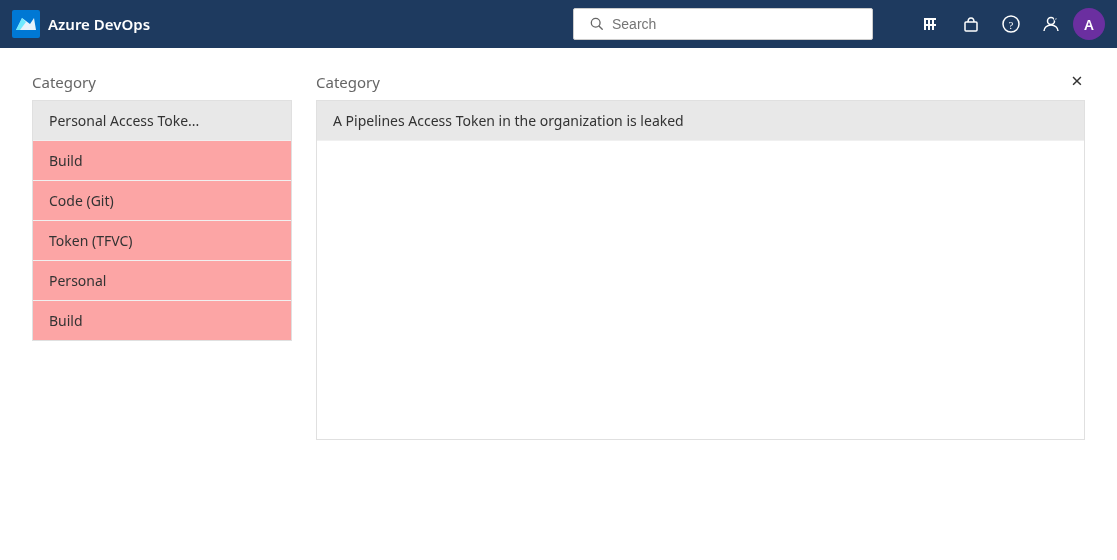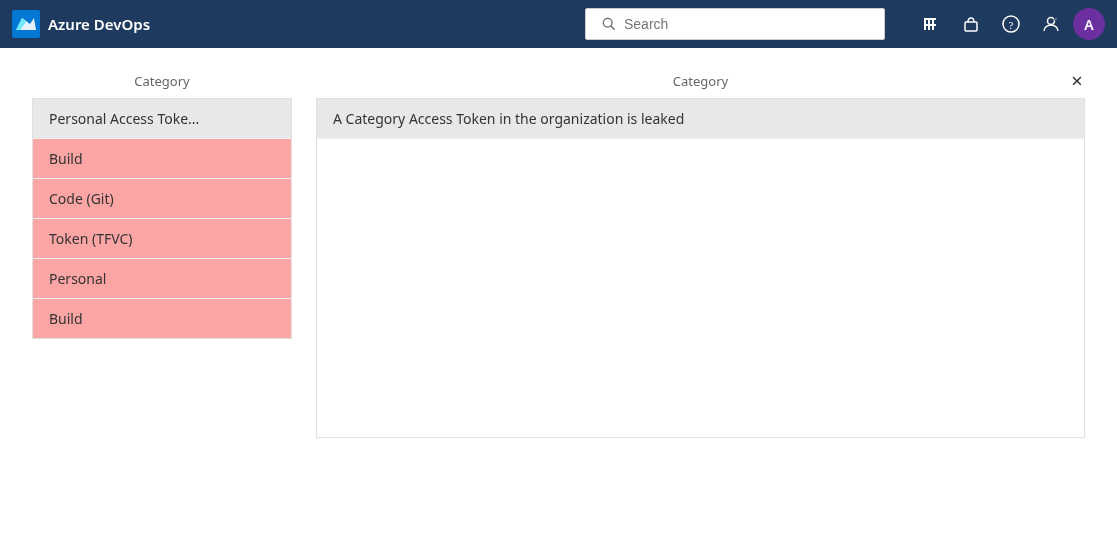--- a/index.html
+++ b/index.html
@@ -11,21 +11,21 @@
       overflow: hidden;
     }
 
     
     .topbar {
       display: flex;
       align-items: center;
       background: #1e3a5f;
       height: 48px;
       padding: 0 12px;
-      gap: 16px;
+      gap: 28px;
     }
 
     .topbar-logo {
       display: flex;
       align-items: center;
       gap: 8px;
       color: white;
       font-weight: 600;
       font-size: 15px;
       flex-shrink: 0;
@@ -125,25 +125,24 @@
       justify-content: center;
       border-radius: 2px;
     }
 
     .columns-container {
       display: flex;
       gap: 0;
     }
 
     .column-label {
-      font-size: 13px;
+      font-size: 15px;
       color: #666;
       margin-bottom: 8px;
       font-weight: 400;
-      text-align: center;
     }
 
     
     .category-column {
       width: 260px;
       flex-shrink: 0;
     }
 
     .category-list {
       border: 1px solid #e0e0e0;
@@ -259,18 +258,18 @@
         <div class="category-item">Code (Git)</div>
         <div class="category-item">Token (TFVC)</div>
         <div class="category-item">Personal</div>
         <div class="category-item">Build</div>
       </div>
     </div>
 
     <div class="template-column">
       <div class="column-label">Category</div>
       <div class="template-list">
-        <div class="template-item">A Category Access Token in the organization is leaked</div>
+        <div class="template-item">A Pipelines Access Token in the organization is leaked</div>
       </div>
     </div>
 
   </div>
 </div>
 
 </body></html>

